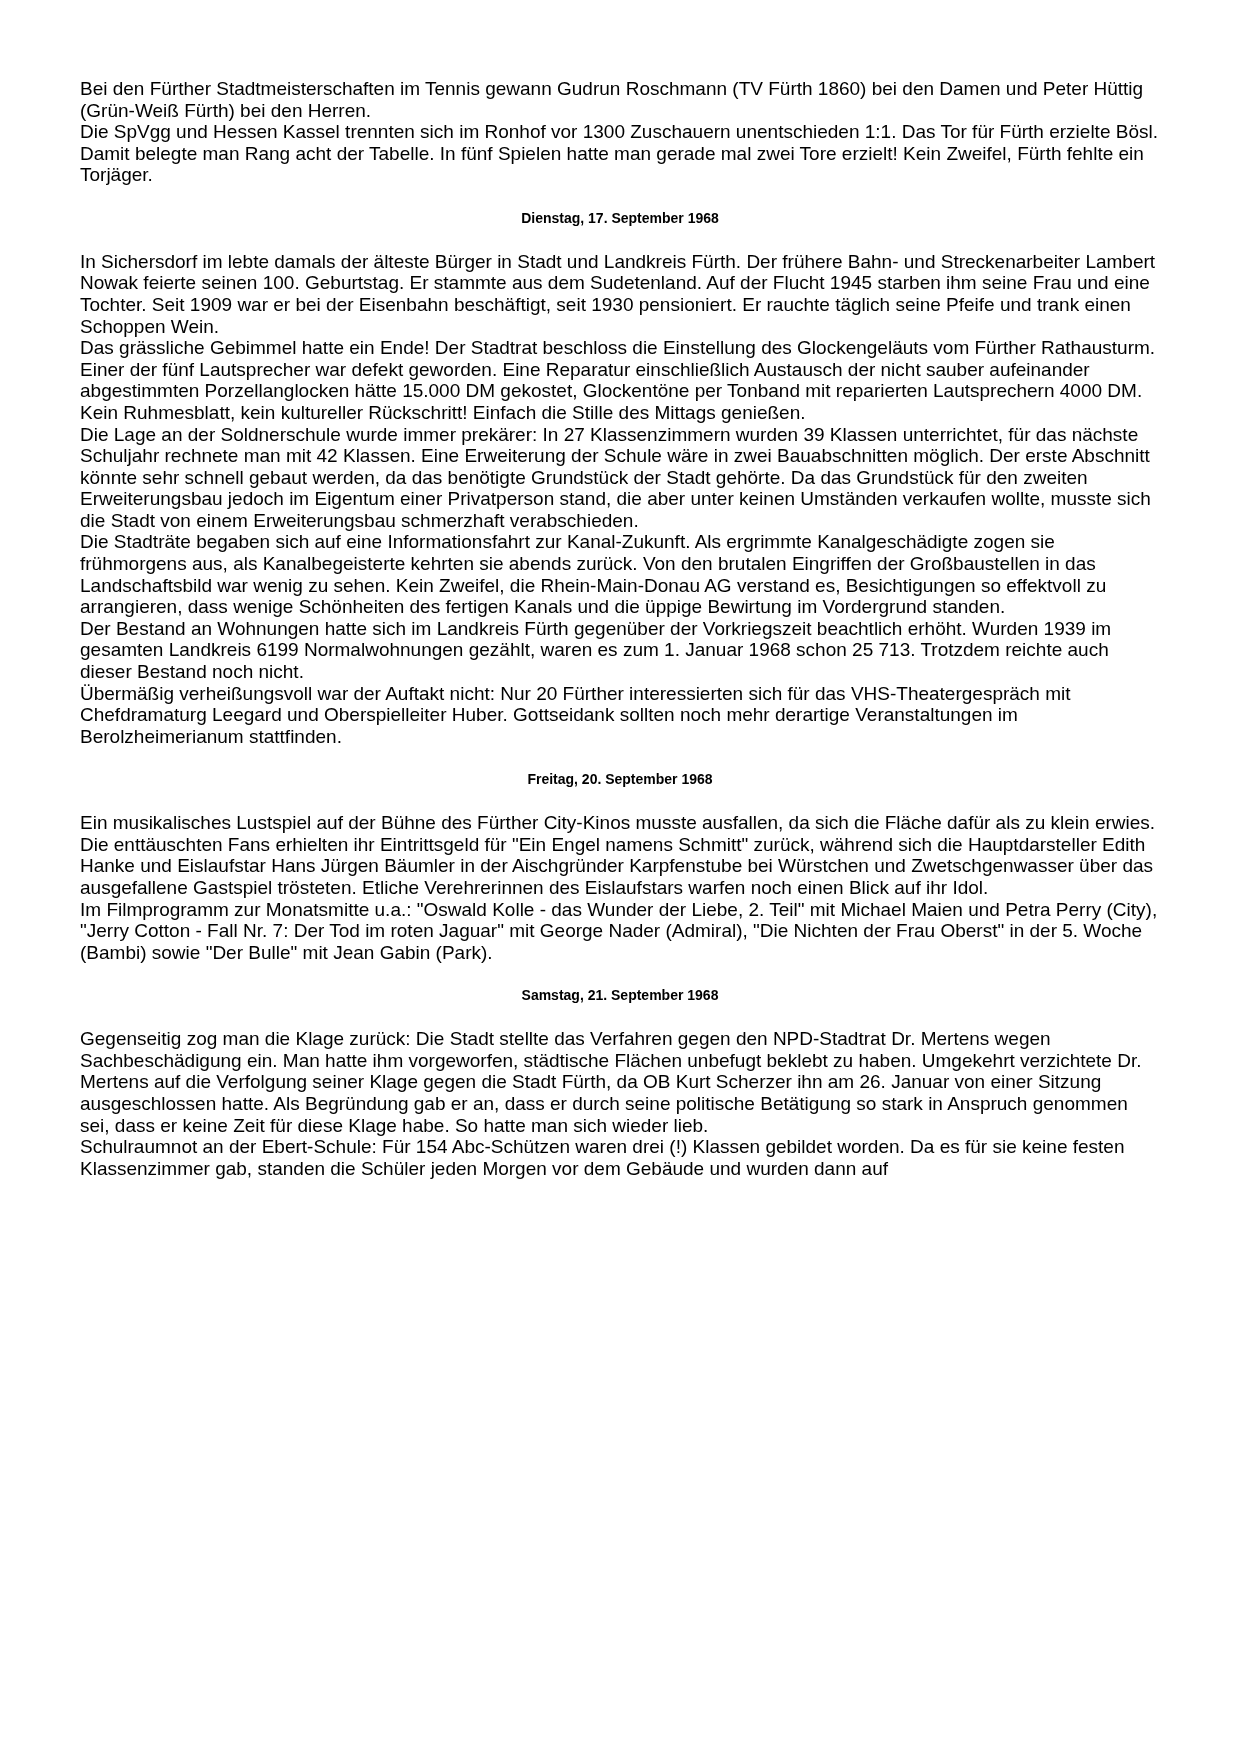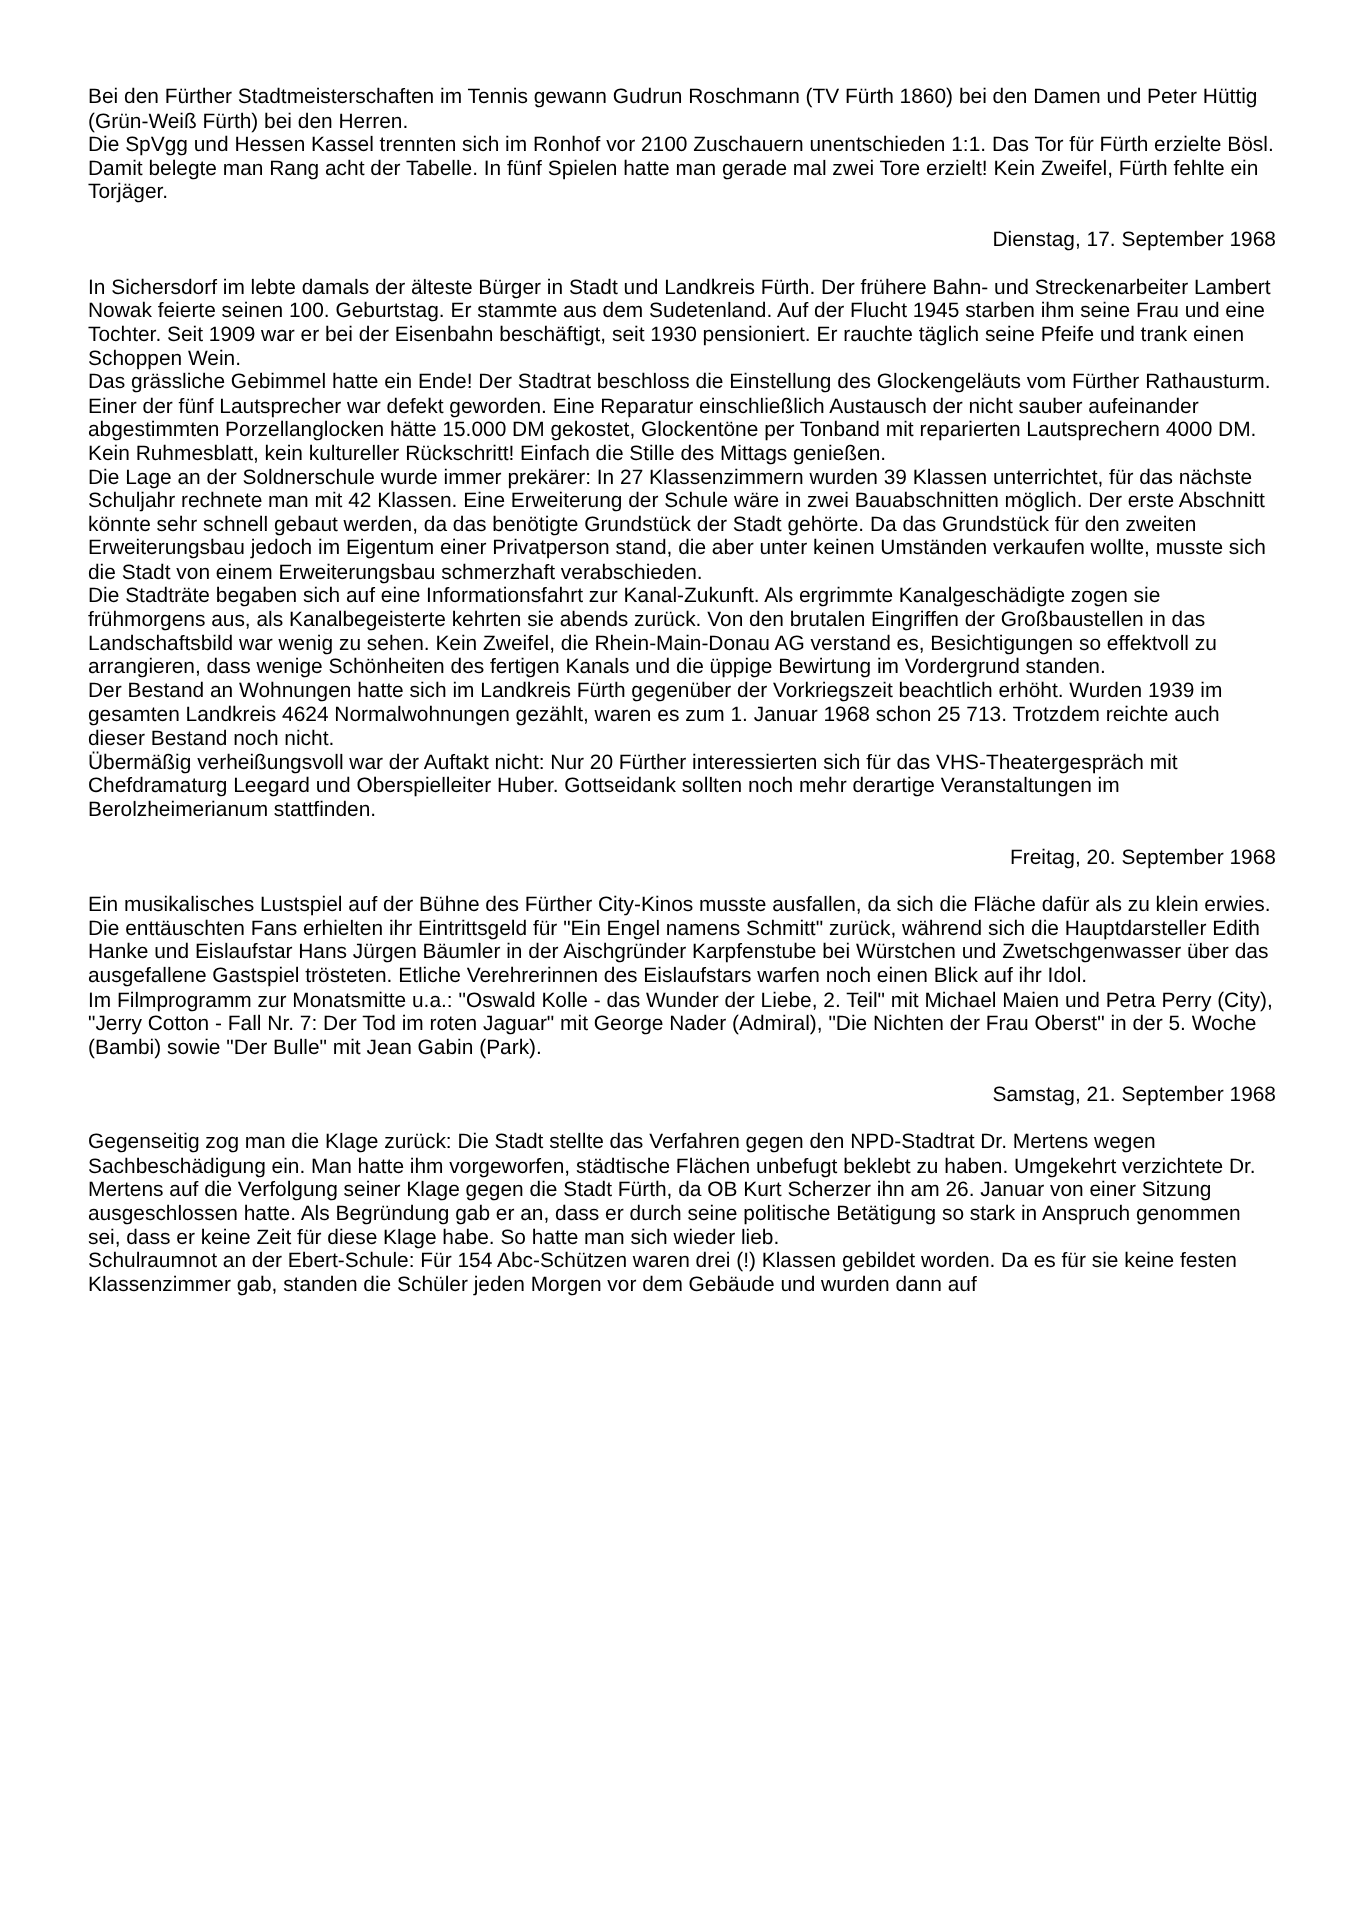--- a/index.html
+++ b/index.html
@@ -18,44 +18,44 @@
     padding: 78px 79px 0 80px;
     overflow: hidden;
   }
 
   .doc-content p {
     margin: 0;
     text-align: left;
   }
 
   .doc-content h2 {
-    font-size: 19px;
-    font-weight: normal;
+    font-size: 14px;
+    font-weight: bold;
     margin: 21.6px 0;
-    text-align: right;
+    text-align: center;
   }
 
   .page-number {
     text-align: center;
     margin-top: 24px;
   }
 </style>
 </head>
 <body>
 
 <div class="doc-page">
   <div class="doc-content">
       <p>Bei den Fürther Stadtmeisterschaften im Tennis gewann Gudrun Roschmann (TV Fürth 1860) bei den Damen und Peter Hüttig (Grün-Weiß Fürth) bei den Herren.</p>
-      <p>Die SpVgg und Hessen Kassel trennten sich im Ronhof vor 2100 Zuschauern unentschieden 1:1. Das Tor für Fürth erzielte Bösl. Damit belegte man Rang acht der Tabelle. In fünf Spielen hatte man gerade mal zwei Tore erzielt! Kein Zweifel, Fürth fehlte ein Torjäger.</p>
+      <p>Die SpVgg und Hessen Kassel trennten sich im Ronhof vor 1300 Zuschauern unentschieden 1:1. Das Tor für Fürth erzielte Bösl. Damit belegte man Rang acht der Tabelle. In fünf Spielen hatte man gerade mal zwei Tore erzielt! Kein Zweifel, Fürth fehlte ein Torjäger.</p>
       <h2>Dienstag, 17. September 1968</h2>
       <p>In Sichersdorf im lebte damals der älteste Bürger in Stadt und Landkreis Fürth. Der frühere Bahn- und Streckenarbeiter Lambert Nowak feierte seinen 100. Geburtstag. Er stammte aus dem Sudetenland. Auf der Flucht 1945 starben ihm seine Frau und eine Tochter. Seit 1909 war er bei der Eisenbahn beschäftigt, seit 1930 pensioniert. Er rauchte täglich seine Pfeife und trank einen Schoppen Wein.</p>
       <p>Das grässliche Gebimmel hatte ein Ende! Der Stadtrat beschloss die Einstellung des Glockengeläuts vom Fürther Rathausturm. Einer der fünf Lautsprecher war defekt geworden. Eine Reparatur einschließlich Austausch der nicht sauber aufeinander abgestimmten Porzellanglocken hätte 15.000 DM gekostet, Glockentöne per Tonband mit reparierten Lautsprechern 4000 DM. Kein Ruhmesblatt, kein kultureller Rückschritt! Einfach die Stille des Mittags genießen.</p>
       <p>Die Lage an der Soldnerschule wurde immer prekärer: In 27 Klassenzimmern wurden 39 Klassen unterrichtet, für das nächste Schuljahr rechnete man mit 42 Klassen. Eine Erweiterung der Schule wäre in zwei Bauabschnitten möglich. Der erste Abschnitt könnte sehr schnell gebaut werden, da das benötigte Grundstück der Stadt gehörte. Da das Grundstück für den zweiten Erweiterungsbau jedoch im Eigentum einer Privatperson stand, die aber unter keinen Umständen verkaufen wollte, musste sich die Stadt von einem Erweiterungsbau schmerzhaft verabschieden.</p>
       <p>Die Stadträte begaben sich auf eine Informationsfahrt zur Kanal-Zukunft. Als ergrimmte Kanalgeschädigte zogen sie frühmorgens aus, als Kanalbegeisterte kehrten sie abends zurück. Von den brutalen Eingriffen der Großbaustellen in das Landschaftsbild war wenig zu sehen. Kein Zweifel, die Rhein-Main-Donau AG verstand es, Besichtigungen so effektvoll zu arrangieren, dass wenige Schönheiten des fertigen Kanals und die üppige Bewirtung im Vordergrund standen.</p>
-      <p>Der Bestand an Wohnungen hatte sich im Landkreis Fürth gegenüber der Vorkriegszeit beachtlich erhöht. Wurden 1939 im gesamten Landkreis 4624 Normalwohnungen gezählt, waren es zum 1. Januar 1968 schon 25 713. Trotzdem reichte auch dieser Bestand noch nicht.</p>
+      <p>Der Bestand an Wohnungen hatte sich im Landkreis Fürth gegenüber der Vorkriegszeit beachtlich erhöht. Wurden 1939 im gesamten Landkreis 6199 Normalwohnungen gezählt, waren es zum 1. Januar 1968 schon 25 713. Trotzdem reichte auch dieser Bestand noch nicht.</p>
       <p>Übermäßig verheißungsvoll war der Auftakt nicht: Nur 20 Fürther interessierten sich für das VHS-Theatergespräch mit Chefdramaturg Leegard und Oberspielleiter Huber. Gottseidank sollten noch mehr derartige Veranstaltungen im Berolzheimerianum stattfinden.</p>
       <h2>Freitag, 20. September 1968</h2>
       <p>Ein musikalisches Lustspiel auf der Bühne des Fürther City-Kinos musste ausfallen, da sich die Fläche dafür als zu klein erwies. Die enttäuschten Fans erhielten ihr Eintrittsgeld für "Ein Engel namens Schmitt" zurück, während sich die Hauptdarsteller Edith Hanke und Eislaufstar Hans Jürgen Bäumler in der Aischgründer Karpfenstube bei Würstchen und Zwetschgenwasser über das ausgefallene Gastspiel trösteten. Etliche Verehrerinnen des Eislaufstars warfen noch einen Blick auf ihr Idol.</p>
       <p>Im Filmprogramm zur Monatsmitte u.a.: "Oswald Kolle - das Wunder der Liebe, 2. Teil" mit Michael Maien und Petra Perry (City), "Jerry Cotton - Fall Nr. 7: Der Tod im roten Jaguar" mit George Nader (Admiral), "Die Nichten der Frau Oberst" in der 5. Woche (Bambi) sowie "Der Bulle" mit Jean Gabin (Park).</p>
       <h2>Samstag, 21. September 1968</h2>
       <p>Gegenseitig zog man die Klage zurück: Die Stadt stellte das Verfahren gegen den NPD-Stadtrat Dr. Mertens wegen Sachbeschädigung ein. Man hatte ihm vorgeworfen, städtische Flächen unbefugt beklebt zu haben. Umgekehrt verzichtete Dr. Mertens auf die Verfolgung seiner Klage gegen die Stadt Fürth, da OB Kurt Scherzer ihn am 26. Januar von einer Sitzung ausgeschlossen hatte. Als Begründung gab er an, dass er durch seine politische Betätigung so stark in Anspruch genommen sei, dass er keine Zeit für diese Klage habe. So hatte man sich wieder lieb.</p>
       <p>Schulraumnot an der Ebert-Schule: Für 154 Abc-Schützen waren drei (!) Klassen gebildet worden. Da es für sie keine festen Klassenzimmer gab, standen die Schüler jeden Morgen vor dem Gebäude und wurden dann auf</p>
     </div>
 </div>
 

